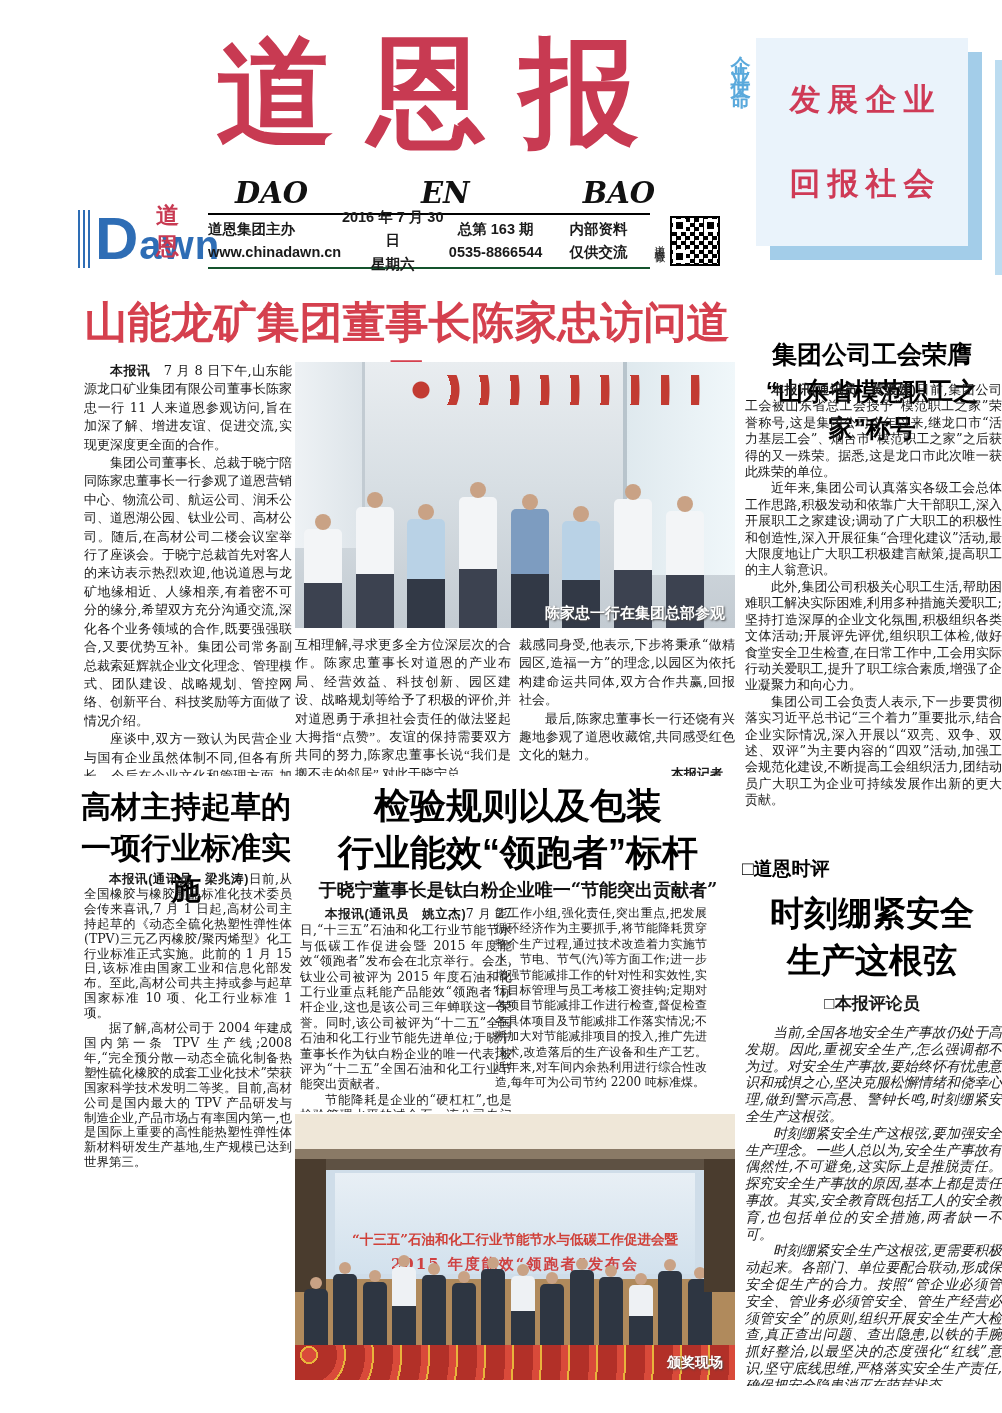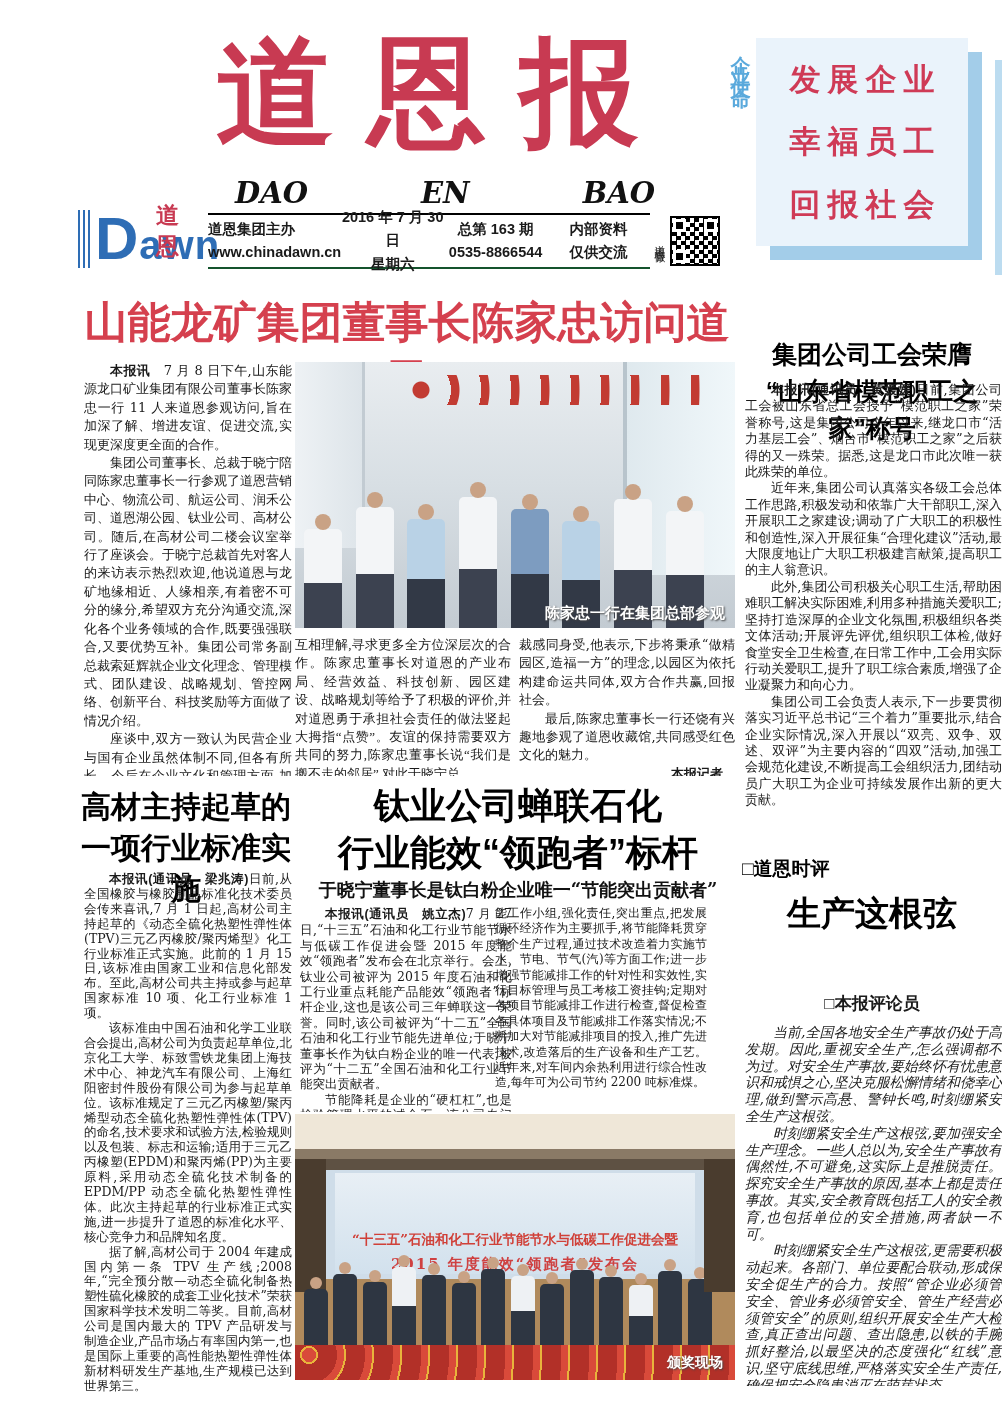--- a/index.html
+++ b/index.html
@@ -173,21 +173,20 @@
     <div class="wechat-label" data-name="wechat-label">道恩官微</div>
     <div class="qr" data-name="qr-code">
         <div class="qr-dot" data-name="qr-corner-icon"></div>
       </div>
   </div>
 
   <div class="mission-label" data-name="mission-label">企业使命</div>
   <div class="mission-shadow" data-name="mission-panel-shadow"></div>
   <div class="mission-panel" data-name="mission-panel">
     <div class="mission-line" data-name="mission-line-1">发展企业</div>
-    <div class="mission-line" data-name="mission-line-2">幸福员工</div>
     <div class="mission-line" data-name="mission-line-3">回报社会</div>
   </div>
   <div class="edge-strip" data-name="page-edge-strip"></div>
 
   <div class="headline-visit" data-name="main-headline">山能龙矿集团董事长陈家忠访问道恩</div>
 
   <div class="col visit-c1" data-name="visit-article-column-1">
     <p data-name="paragraph"><span class="lead" data-name="lead-tag">本报讯</span><span data-name="paragraph-text">　7 月 8 日下午,山东能源龙口矿业集团有限公司董事长陈家忠一行 11 人来道恩参观访问,旨在加深了解、增进友谊、促进交流,实现更深度更全面的合作。</span></p>
     <p data-name="paragraph">集团公司董事长、总裁于晓宁陪同陈家忠董事长一行参观了道恩营销中心、物流公司、航运公司、润禾公司、道恩湖公园、钛业公司、高材公司。随后,在高材公司二楼会议室举行了座谈会。于晓宁总裁首先对客人的来访表示热烈欢迎,他说道恩与龙矿地缘相近、人缘相亲,有着密不可分的缘分,希望双方充分沟通交流,深化各个业务领域的合作,既要强强联合,又要优势互补。集团公司常务副总裁索延辉就企业文化理念、管理模式、团队建设、战略规划、管控网络、创新平台、科技奖励等方面做了情况介绍。</p>
     <p data-name="paragraph">座谈中,双方一致认为民营企业与国有企业虽然体制不同,但各有所长、今后在企业文化和管理方面,加强沟通与交流、互相学习、互相促进,共同提高。陈家忠董事长表示,此次访问道恩,第一是学习民营企业先进的经营理念和灵活的管理机制,第二是在沟通交流中增进了解、</p>
@@ -229,26 +228,25 @@
     <p data-name="paragraph">此外,集团公司积极关心职工生活,帮助困难职工解决实际困难,利用多种措施关爱职工;坚持打造深厚的企业文化氛围,积极组织各类文体活动;开展评先评优,组织职工体检,做好食堂安全卫生检查,在日常工作中,工会用实际行动关爱职工,提升了职工综合素质,增强了企业凝聚力和向心力。</p>
     <p data-name="paragraph">集团公司工会负责人表示,下一步要贯彻落实习近平总书记“三个着力”重要批示,结合企业实际情况,深入开展以“双亮、双争、双述、双评”为主要内容的“四双”活动,加强工会规范化建设,不断提高工会组织活力,团结动员广大职工为企业可持续发展作出新的更大贡献。</p>
   </div>
 
   <div class="std-title" data-name="standard-article-title">
     <div data-name="standard-title-line-1">高材主持起草的</div>
     <div data-name="standard-title-line-2">一项行业标准实施</div>
   </div>
   <div class="col std-body" data-name="standard-article-body">
     <p data-name="paragraph"><span class="lead" data-name="lead-tag">本报讯(通讯员　梁兆涛)</span><span data-name="paragraph-text">日前,从全国橡胶与橡胶制品标准化技术委员会传来喜讯,7 月 1 日起,高材公司主持起草的《动态全硫化热塑性弹性体(TPV)三元乙丙橡胶/聚丙烯型》化工行业标准正式实施。此前的 1 月 15 日,该标准由国家工业和信息化部发布。至此,高材公司共主持或参与起草国家标准 10 项、化工行业标准 1 项。</span></p>
-    <p data-name="paragraph">该标准由中国石油和化学工业联合会提出,高材公司为负责起草单位,北京化工大学、标致雪铁龙集团上海技术中心、神龙汽车有限公司、上海红阳密封件股份有限公司为参与起草单位。该标准规定了三元乙丙橡塑/聚丙烯型动态全硫化热塑性弹性体(TPV)的命名,技术要求和试验方法,检验规则以及包装、标志和运输;适用于三元乙丙橡塑(EPDM)和聚丙烯(PP)为主要原料,采用动态全硫化技术制备的 EPDM/PP 动态全硫化热塑性弹性体。此次主持起草的行业标准正式实施,进一步提升了道恩的标准化水平、核心竞争力和品牌知名度。</p>
     <p data-name="paragraph">据了解,高材公司于 2004 年建成国内第一条 TPV 生产线;2008 年,“完全预分散—动态全硫化制备热塑性硫化橡胶的成套工业化技术”荣获国家科学技术发明二等奖。目前,高材公司是国内最大的 TPV 产品研发与制造企业,产品市场占有率国内第一,也是国际上重要的高性能热塑性弹性体新材料研发生产基地,生产规模已达到世界第三。</p>
   </div>
 
   <div class="energy-title" data-name="energy-article-title">
-    <div data-name="energy-title-line-1">钛业公司蝉联石化</div>
+    <div data-name="energy-title-line-1">检验规则以及包装</div>
     <div data-name="energy-title-line-2">行业能效“领跑者”标杆</div>
   </div>
   <div class="energy-sub" data-name="energy-article-subtitle">于晓宁董事长是钛白粉企业唯一“节能突出贡献者”</div>
   <div class="col energy-c1" data-name="energy-article-column-1">
     <p data-name="paragraph"><span class="lead" data-name="lead-tag">本报讯(通讯员　姚立杰)</span><span data-name="paragraph-text">7 月 27 日,“十三五”石油和化工行业节能节水与低碳工作促进会暨 2015 年度能效“领跑者”发布会在北京举行。会上,钛业公司被评为 2015 年度石油和化工行业重点耗能产品能效“领跑者”标杆企业,这也是该公司三年蝉联这一荣誉。同时,该公司被评为“十二五”全国石油和化工行业节能先进单位;于晓宁董事长作为钛白粉企业的唯一代表,被评为“十二五”全国石油和化工行业节能突出贡献者。</span></p>
     <p data-name="paragraph">节能降耗是企业的“硬杠杠”,也是检验管理水平的试金石。该公司专门成立节</p>
   </div>
   <div class="col energy-c2" data-name="energy-article-column-2">
     <p class="cont" data-name="paragraph">能工作小组,强化责任,突出重点,把发展循环经济作为主要抓手,将节能降耗贯穿整个生产过程,通过技术改造着力实施节水、节电、节气(汽)等方面工作;进一步增强节能减排工作的针对性和实效性,实行目标管理与员工考核工资挂钩;定期对各项目节能减排工作进行检查,督促检查各具体项目及节能减排工作落实情况;不断加大对节能减排项目的投入,推广先进技术,改造落后的生产设备和生产工艺。近年来,对车间内余热利用进行综合性改造,每年可为公司节约 2200 吨标准煤。</p>
   </div>
@@ -273,20 +271,21 @@
         <div class="person" data-name="person-figure" style="left: 75.8571%; height: 61%;"></div>
         <div class="person" data-name="person-figure" style="left: 82.5714%; height: 74%;"></div>
         <div class="person" data-name="person-figure" style="left: 89.2857%; height: 67%;"></div>
       </div>
     <div class="ph2-flowers" data-name="stage-flowers"></div>
     <div class="photo-cap cap-award" data-name="award-photo-caption">颁奖现场</div>
   </div>
 
   <div class="ed-label" data-name="editorial-section-label">□道恩时评</div>
   <div class="ed-title" data-name="editorial-title">
+    <div data-name="editorial-title-line-1">时刻绷紧安全</div>
     <div data-name="editorial-title-line-2">生产这根弦</div>
   </div>
   <div class="ed-byline" data-name="editorial-byline">□本报评论员</div>
   <div class="col ed-body" data-name="editorial-body">
     <p data-name="paragraph">当前,全国各地安全生产事故仍处于高发期。因此,重视安全生产,怎么强调都不为过。对安全生产事故,要始终怀有忧患意识和戒惧之心,坚决克服松懈情绪和侥幸心理,做到警示高悬、警钟长鸣,时刻绷紧安全生产这根弦。</p>
     <p data-name="paragraph">时刻绷紧安全生产这根弦,要加强安全生产理念。一些人总以为,安全生产事故有偶然性,不可避免,这实际上是推脱责任。探究安全生产事故的原因,基本上都是责任事故。其实,安全教育既包括工人的安全教育,也包括单位的安全措施,两者缺一不可。</p>
     <p data-name="paragraph">时刻绷紧安全生产这根弦,更需要积极动起来。各部门、单位要配合联动,形成保安全促生产的合力。按照“管企业必须管安全、管业务必须管安全、管生产经营必须管安全”的原则,组织开展安全生产大检查,真正查出问题、查出隐患,以铁的手腕抓好整治,以最坚决的态度强化“红线”意识,坚守底线思维,严格落实安全生产责任,确保把安全隐患消灭在萌芽状态。</p>
   </div>
 
 </div>

